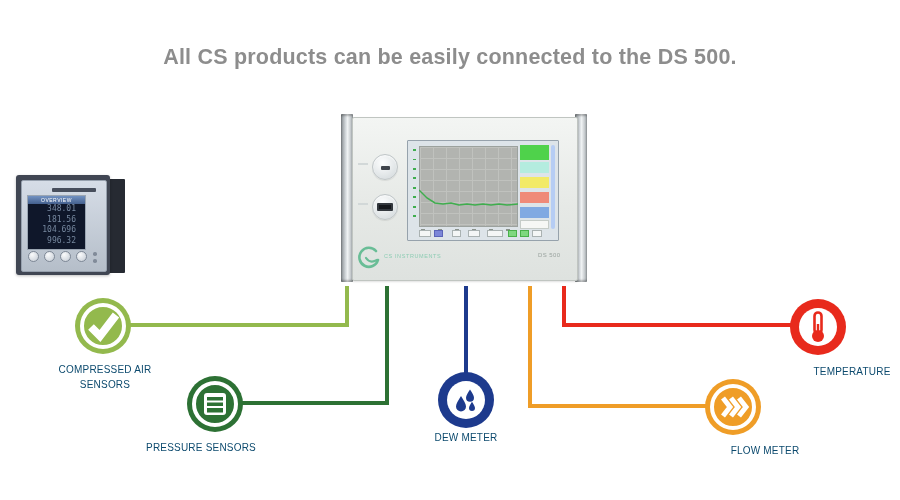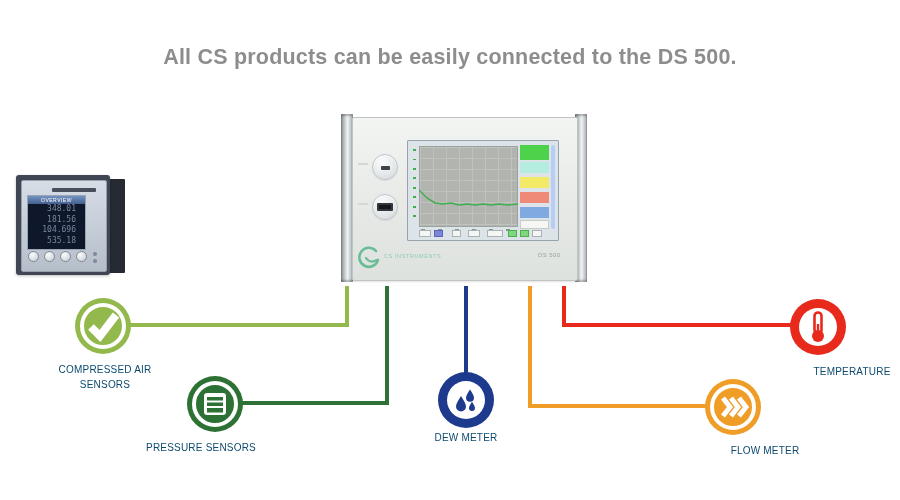--- a/index.html
+++ b/index.html
@@ -69,21 +69,21 @@
   <div>
     <div id="pm-side" class="abs"></div>
     <div id="pm-front" class="abs"></div>
     <div id="pm-bezel" class="abs"></div>
     <div id="pm-slot" class="abs"></div>
     <div id="pm-screen" class="abs">
       <div id="pm-screen-header">OVERVIEW</div>
       <span class="pm-value">348.01</span>
       <span class="pm-value">181.56</span>
       <span class="pm-value">104.696</span>
-      <span class="pm-value">535.18</span>
+      <span class="pm-value">996.32</span>
     </div>
     <div class="pm-btn" style="left:28px;"></div>
     <div class="pm-btn" style="left:44px;"></div>
     <div class="pm-btn" style="left:60px;"></div>
     <div class="pm-btn" style="left:76px;"></div>
     <div class="pm-dot" style="top:252px;"></div>
     <div class="pm-dot" style="top:259px;"></div>
   </div>
 
   <div>

